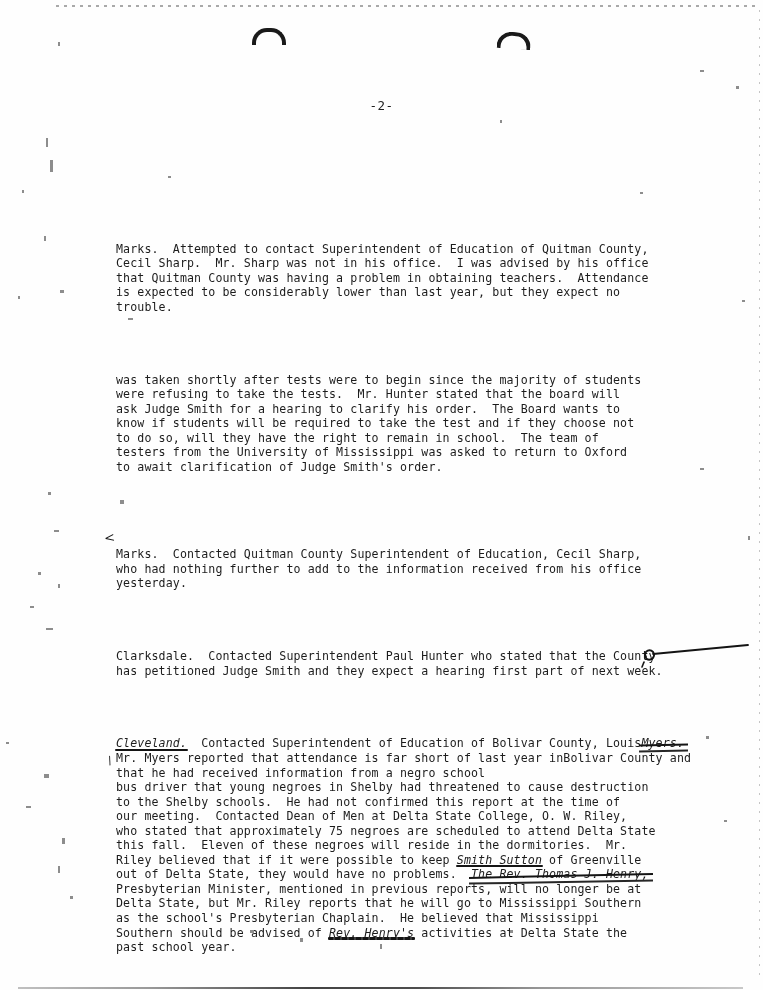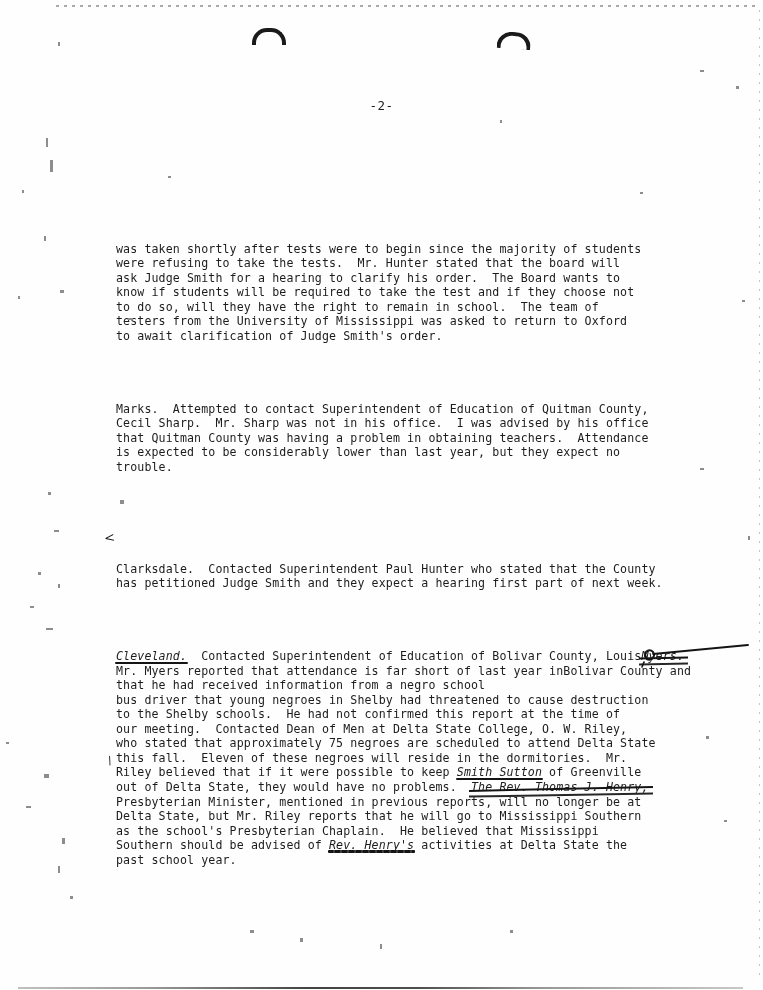--- a/index.html
+++ b/index.html
@@ -186,35 +186,38 @@
   <div class="edge-line-right"></div>
   <div class="edge-line-bottom"></div>
 
   <div class="punch left"></div>
   <div class="punch right"></div>
 
   <div class="page-number">-2-</div>
 
   <div class="body-text">
 
+    <p class="para">Marks.  Attempted to contact Superintendent of Education of Quitman County,
+Cecil Sharp.  Mr. Sharp was not in his office.  I was advised by his office
+that Quitman County was having a problem in obtaining teachers.  Attendance
+is expected to be considerably lower than last year, but they expect no
+trouble.</p>
+
     <p class="para">was taken shortly after tests were to begin since the majority of students
 were refusing to take the tests.  Mr. Hunter stated that the board will
 ask Judge Smith for a hearing to clarify his order.  The Board wants to
 know if students will be required to take the test and if they choose not
 to do so, will they have the right to remain in school.  The team of
 testers from the University of Mississippi was asked to return to Oxford
 to await clarification of Judge Smith's order.</p>
 
-    <p class="para">Marks.  Attempted to contact Superintendent of Education of Quitman County,
-Cecil Sharp.  Mr. Sharp was not in his office.  I was advised by his office
-that Quitman County was having a problem in obtaining teachers.  Attendance
-is expected to be considerably lower than last year, but they expect no
-trouble.</p>
-
-
+
+    <p class="para">Marks.  Contacted Quitman County Superintendent of Education, Cecil Sharp,
+who had nothing further to add to the information received from his office
+yesterday.</p>
 
     <p class="para">Clarksdale.  Contacted Superintendent Paul Hunter who stated that the County
 has petitioned Judge Smith and they expect a hearing first part of next week.</p>
 
     <p class="para"><span class="u-hand thick">Cleveland.</span><span>  Contacted Superintendent of Education of Bolivar County, Louis</span><span class="strike-hand">Myers.</span><span>  Mr. Myers reported that attendance is far short of last year in</span><span>Bolivar County and that he had received information from a negro school
 bus driver that young negroes in Shelby had threatened to cause destruction
 to the Shelby schools.  He had not confirmed this report at the time of
 our meeting.  Contacted Dean of Men at Delta State College, O. W. Riley,
 who stated that approximately 75 negroes are scheduled to attend Delta State
 this fall.  Eleven of these negroes will reside in the dormitories.  Mr.

